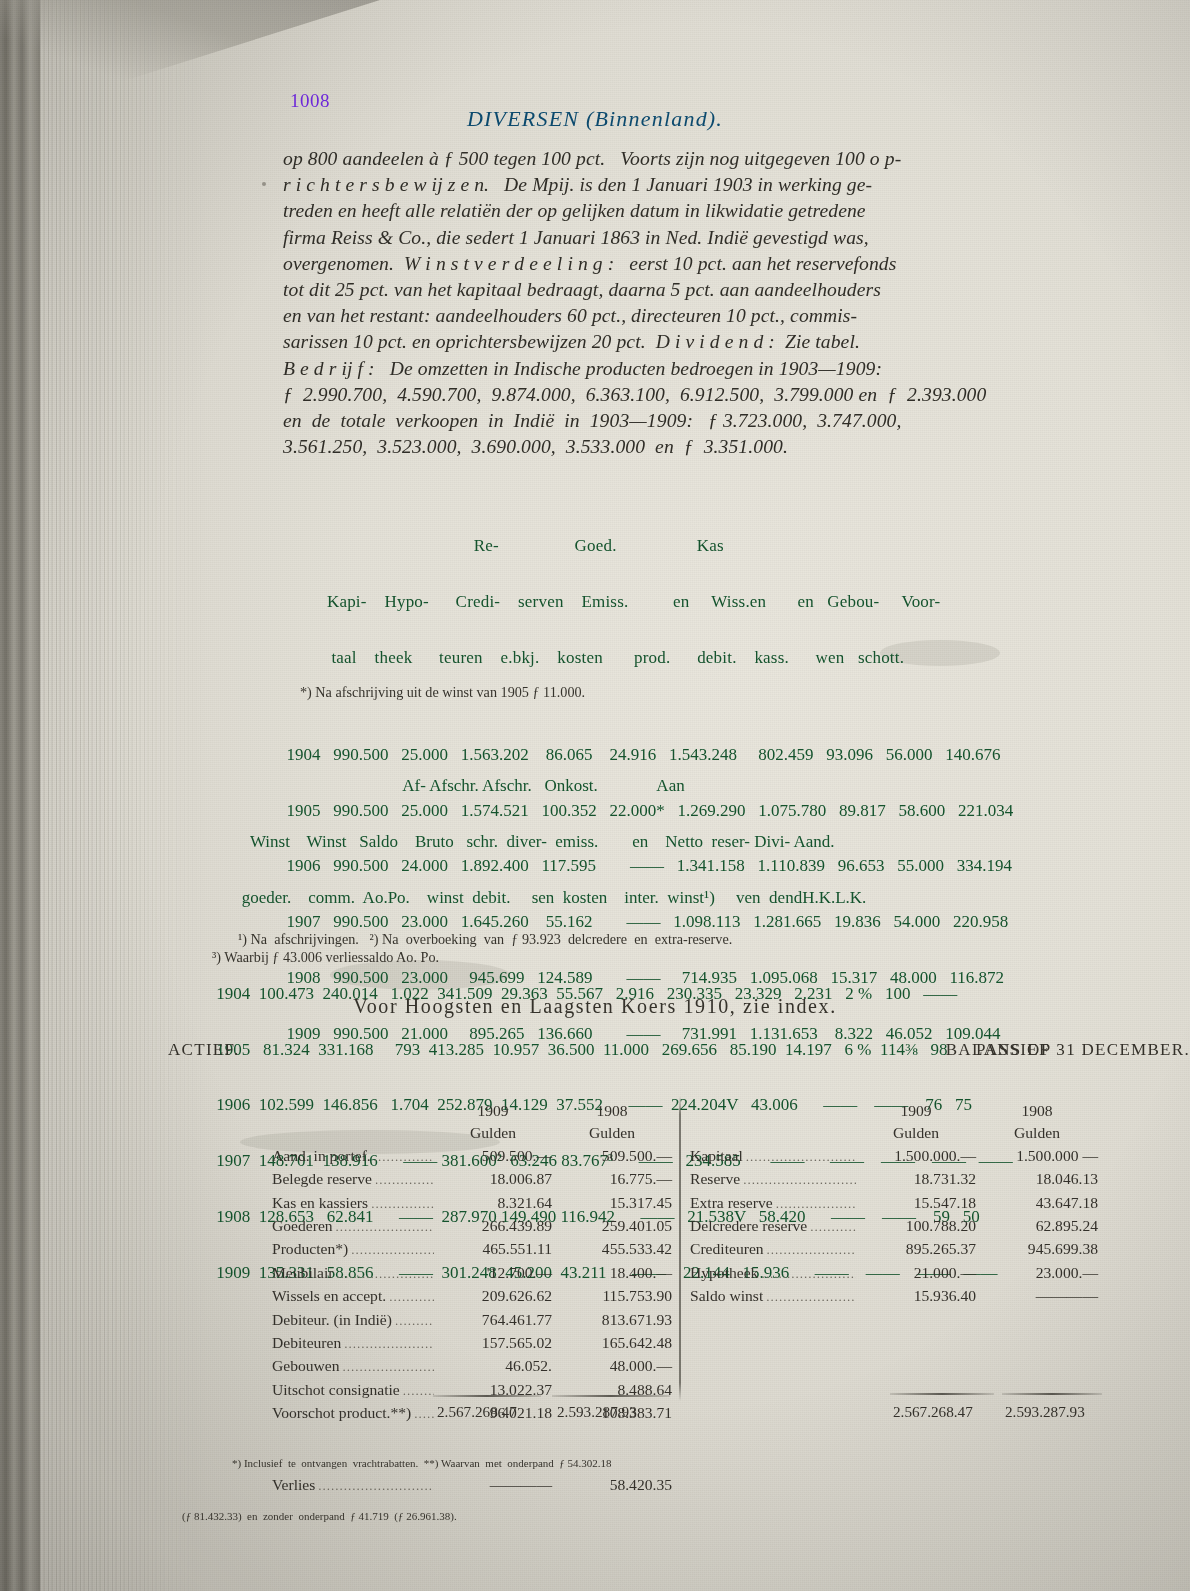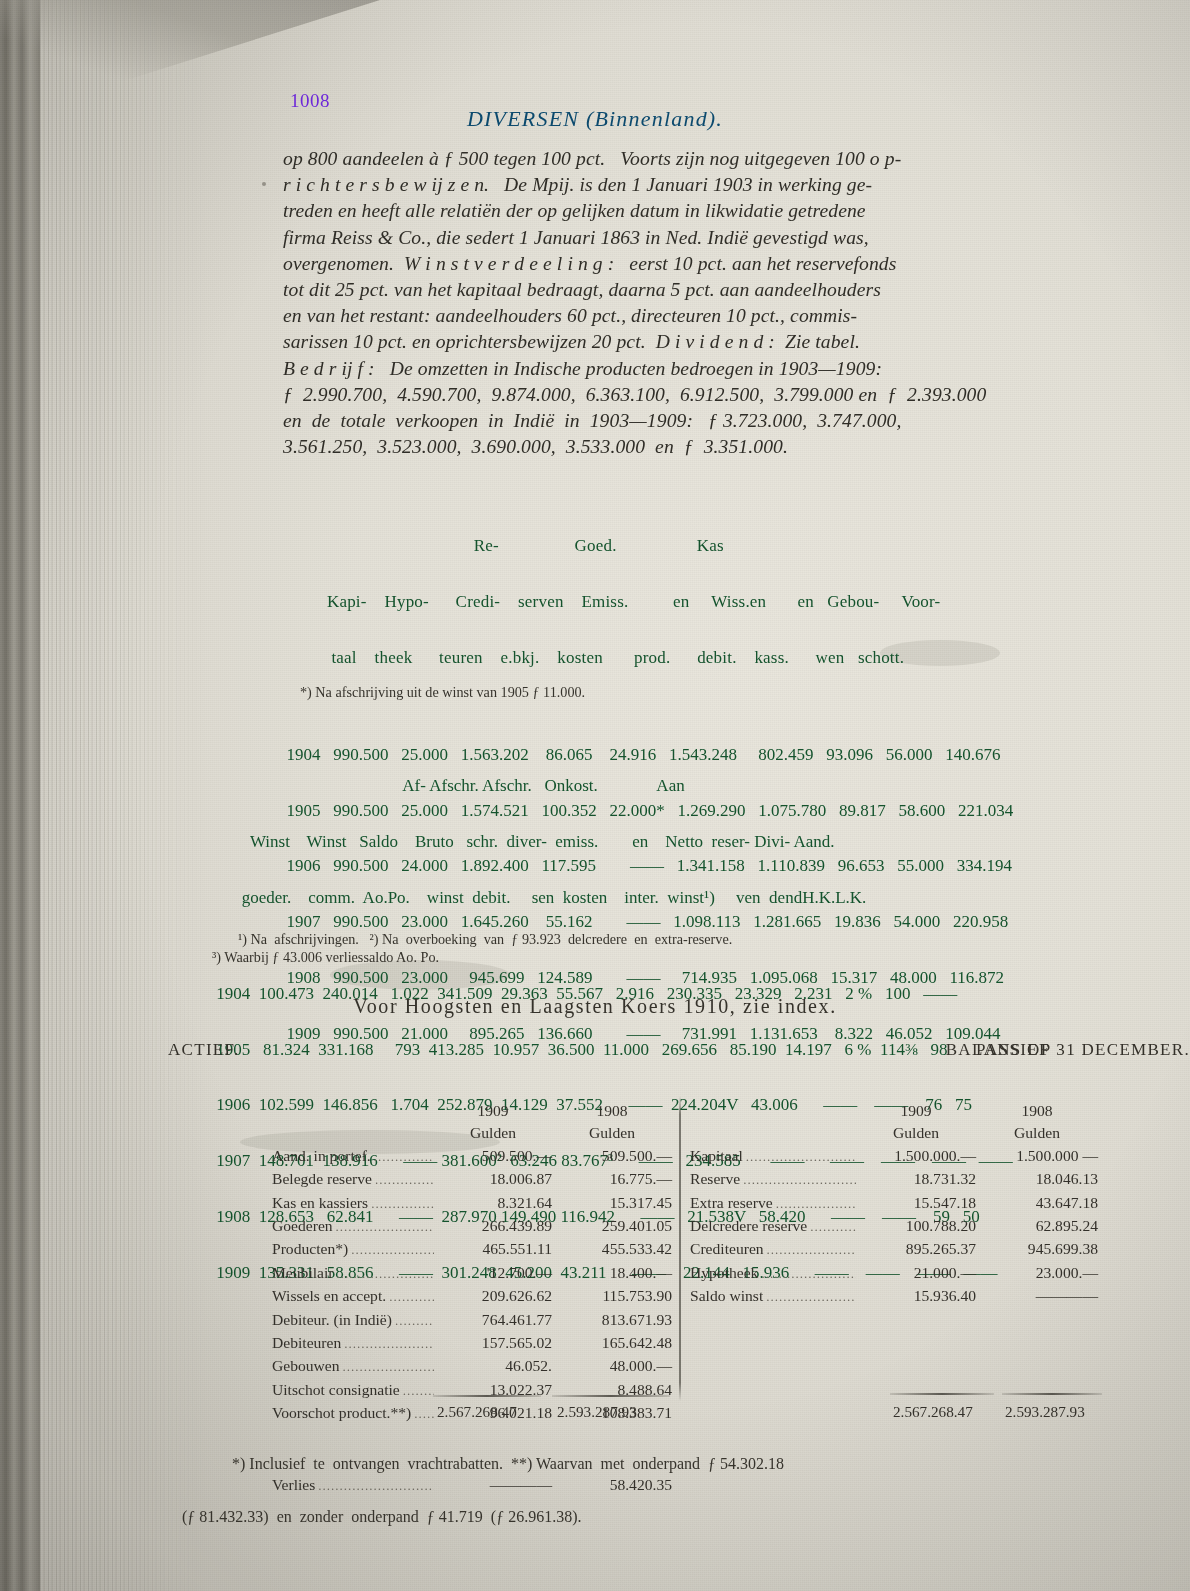--- a/index.html
+++ b/index.html
@@ -150,21 +150,21 @@
     background: linear-gradient(180deg, rgba(60,58,50,0) 0%, rgba(60,58,50,.62) 6%, rgba(60,58,50,.62) 94%, rgba(60,58,50,0) 100%);
   }
   .rule {
     position: absolute; height: 2px;
     background: linear-gradient(90deg, rgba(55,52,45,.15), rgba(55,52,45,.78), rgba(55,52,45,.15));
   }
   .totalrow { position: absolute; font-size: 15.2px; white-space: pre; color: #33302a; }
 
   .finalnote {
     position: absolute; left: 232px; top: 1420px; width: 900px;
-    font-size: 16px; line-height: 17.6px; color: #36332c; white-space: pre;
+    font-size: 11px; line-height: 17.6px; color: #36332c; white-space: pre;
   }
 
   .smear {
     position: absolute; border-radius: 50%;
     background: rgba(120,116,106,0.16); pointer-events: none;
   }
   .dotmark { position: absolute; width: 4px; height: 4px; border-radius: 50%; background: rgba(70,67,58,.45); }
 </style>
 </head>
 <body>

